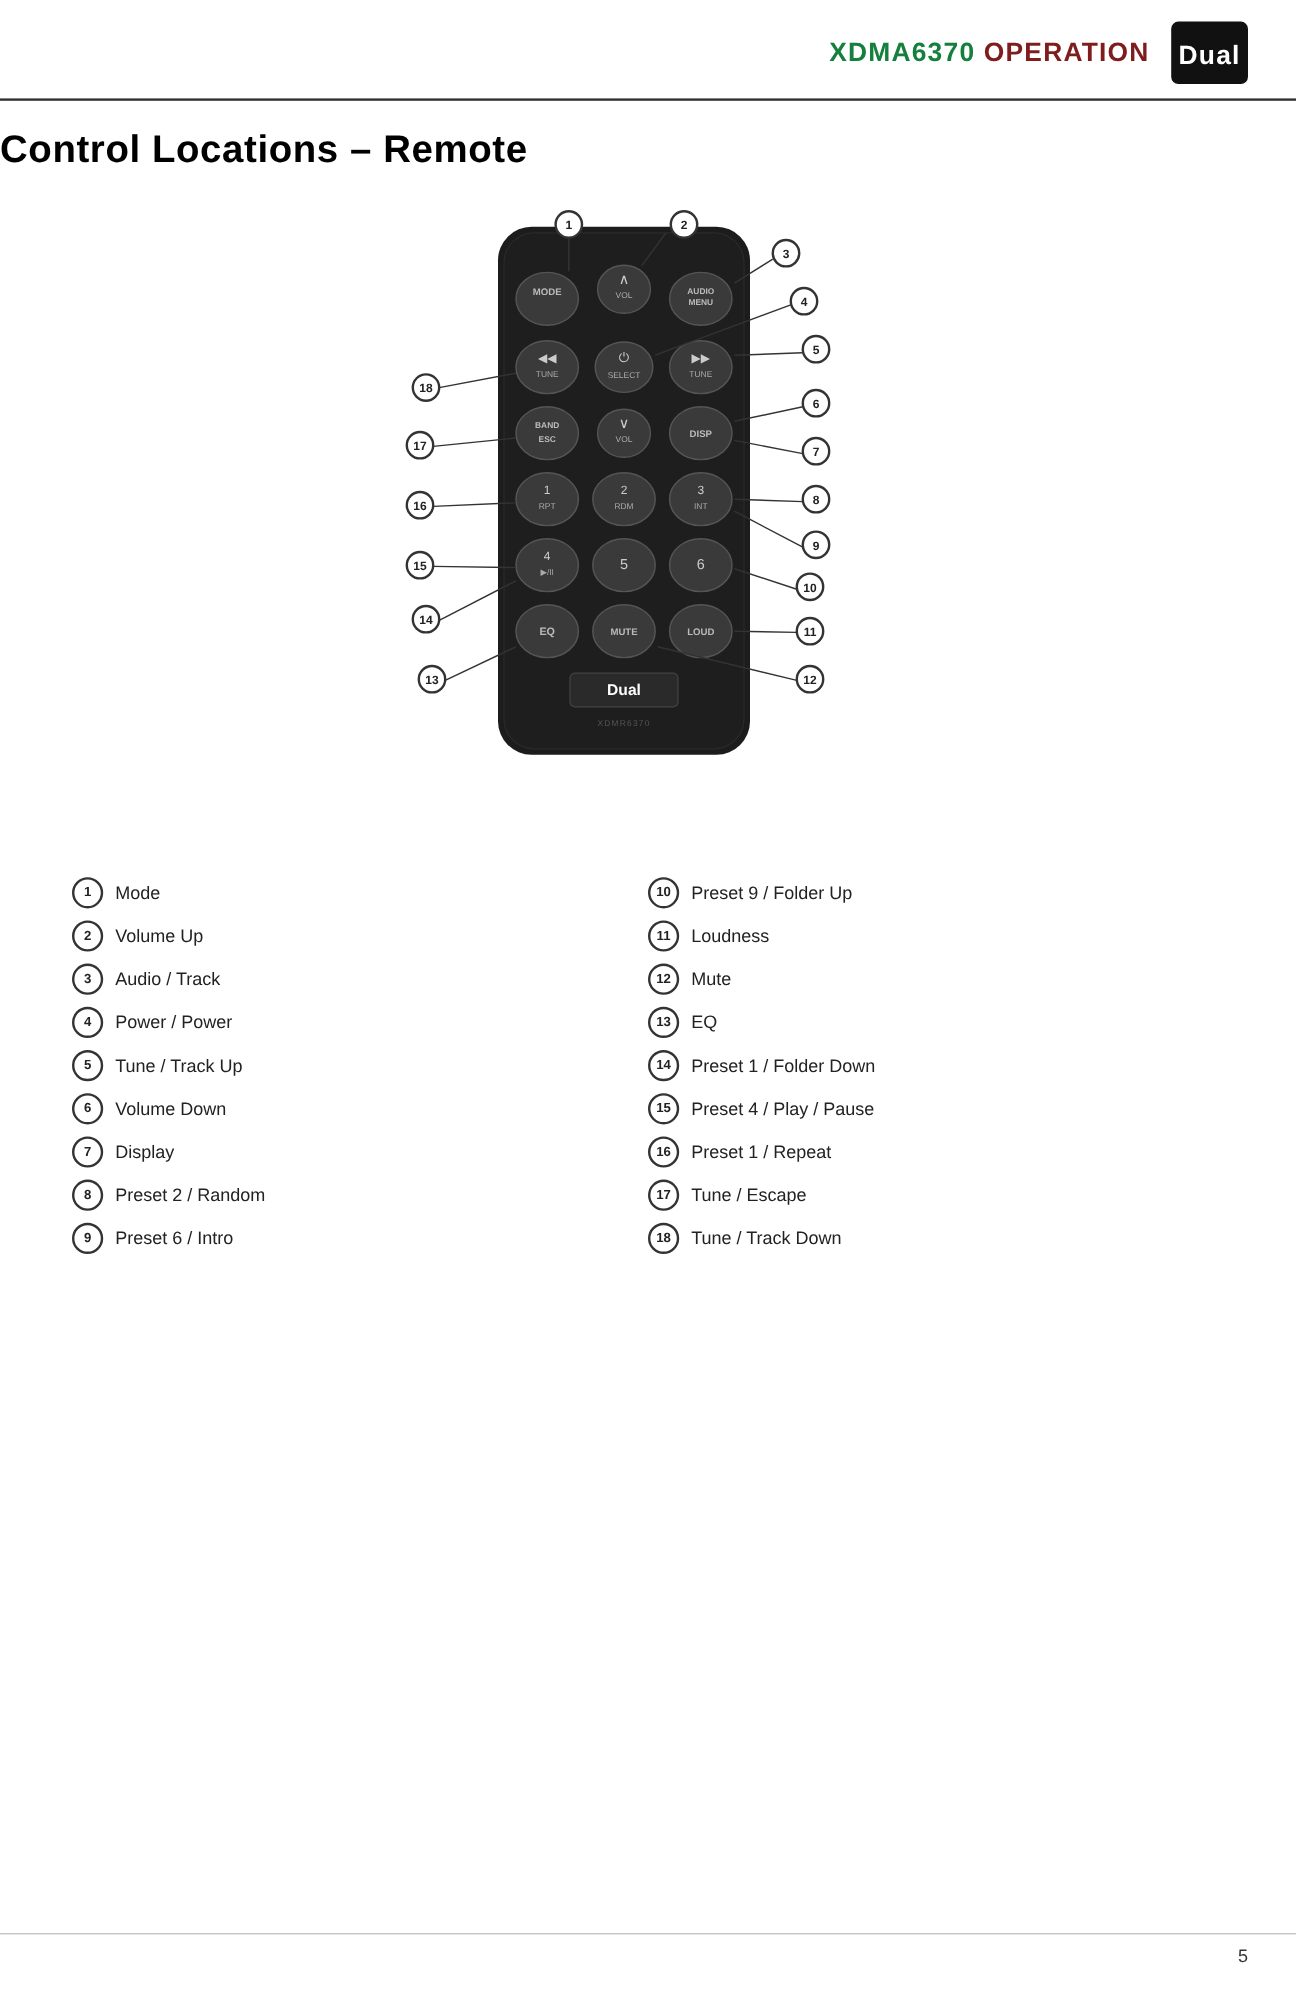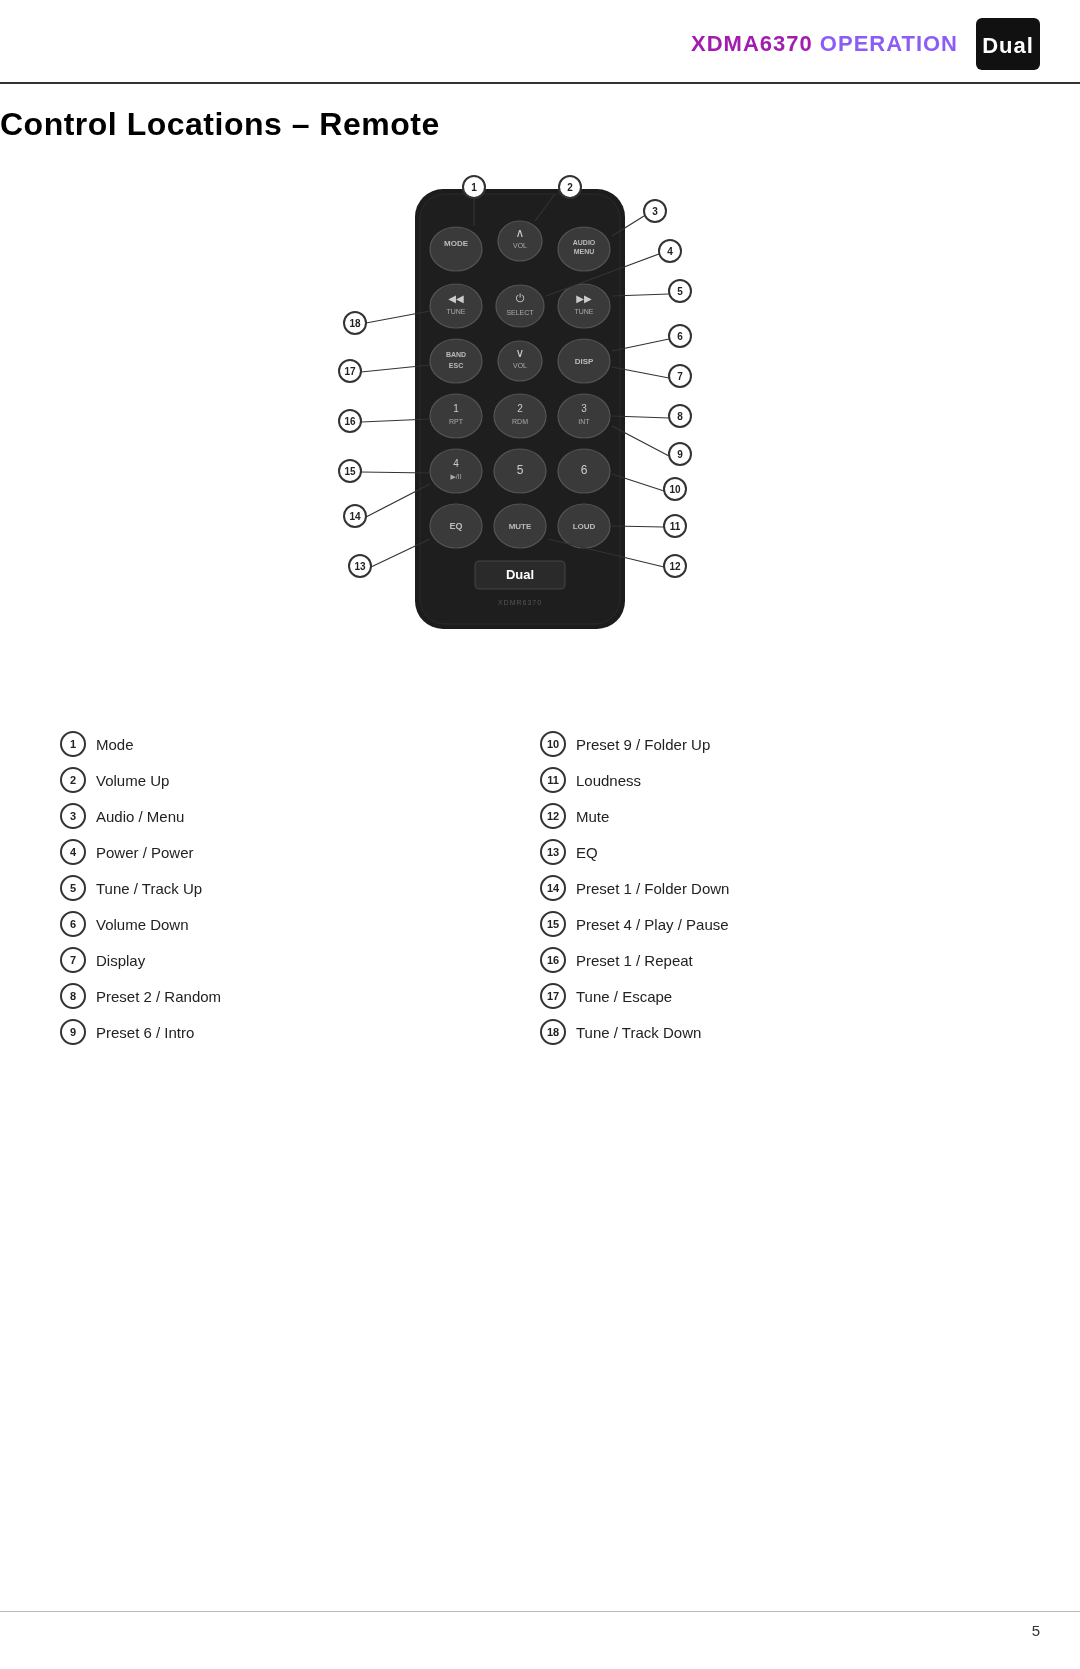--- a/index.html
+++ b/index.html
@@ -19,24 +19,24 @@
       padding: 18px 40px 12px 40px;
       border-bottom: 2px solid #333;
     }
     .header-title {
       font-size: 22px;
       font-weight: bold;
       letter-spacing: 1px;
       margin-right: 18px;
     }
     .header-title span.xdma {
-      color: #a21caf;
+      color: #15803d;
     }
     .header-title span.op {
-      color: #8b5cf6;
+      color: #7f1d1d;
     }
     .dual-logo {
       width: 64px;
       height: 52px;
       background: #111;
       border-radius: 6px;
       display: flex;
       align-items: center;
       justify-content: center;
       color: #fff;
@@ -305,21 +305,21 @@
     <div class="legend-item">
       <div class="legend-num">1</div>
       <span class="legend-text">Mode</span>
     </div>
     <div class="legend-item">
       <div class="legend-num">2</div>
       <span class="legend-text">Volume Up</span>
     </div>
     <div class="legend-item">
       <div class="legend-num">3</div>
-      <span class="legend-text">Audio / Menu</span>
+      <span class="legend-text">Audio / Track</span>
     </div>
     <div class="legend-item">
       <div class="legend-num">4</div>
       <span class="legend-text">Power / Power</span>
     </div>
     <div class="legend-item">
       <div class="legend-num">5</div>
       <span class="legend-text">Tune / Track Up</span>
     </div>
     <div class="legend-item">

